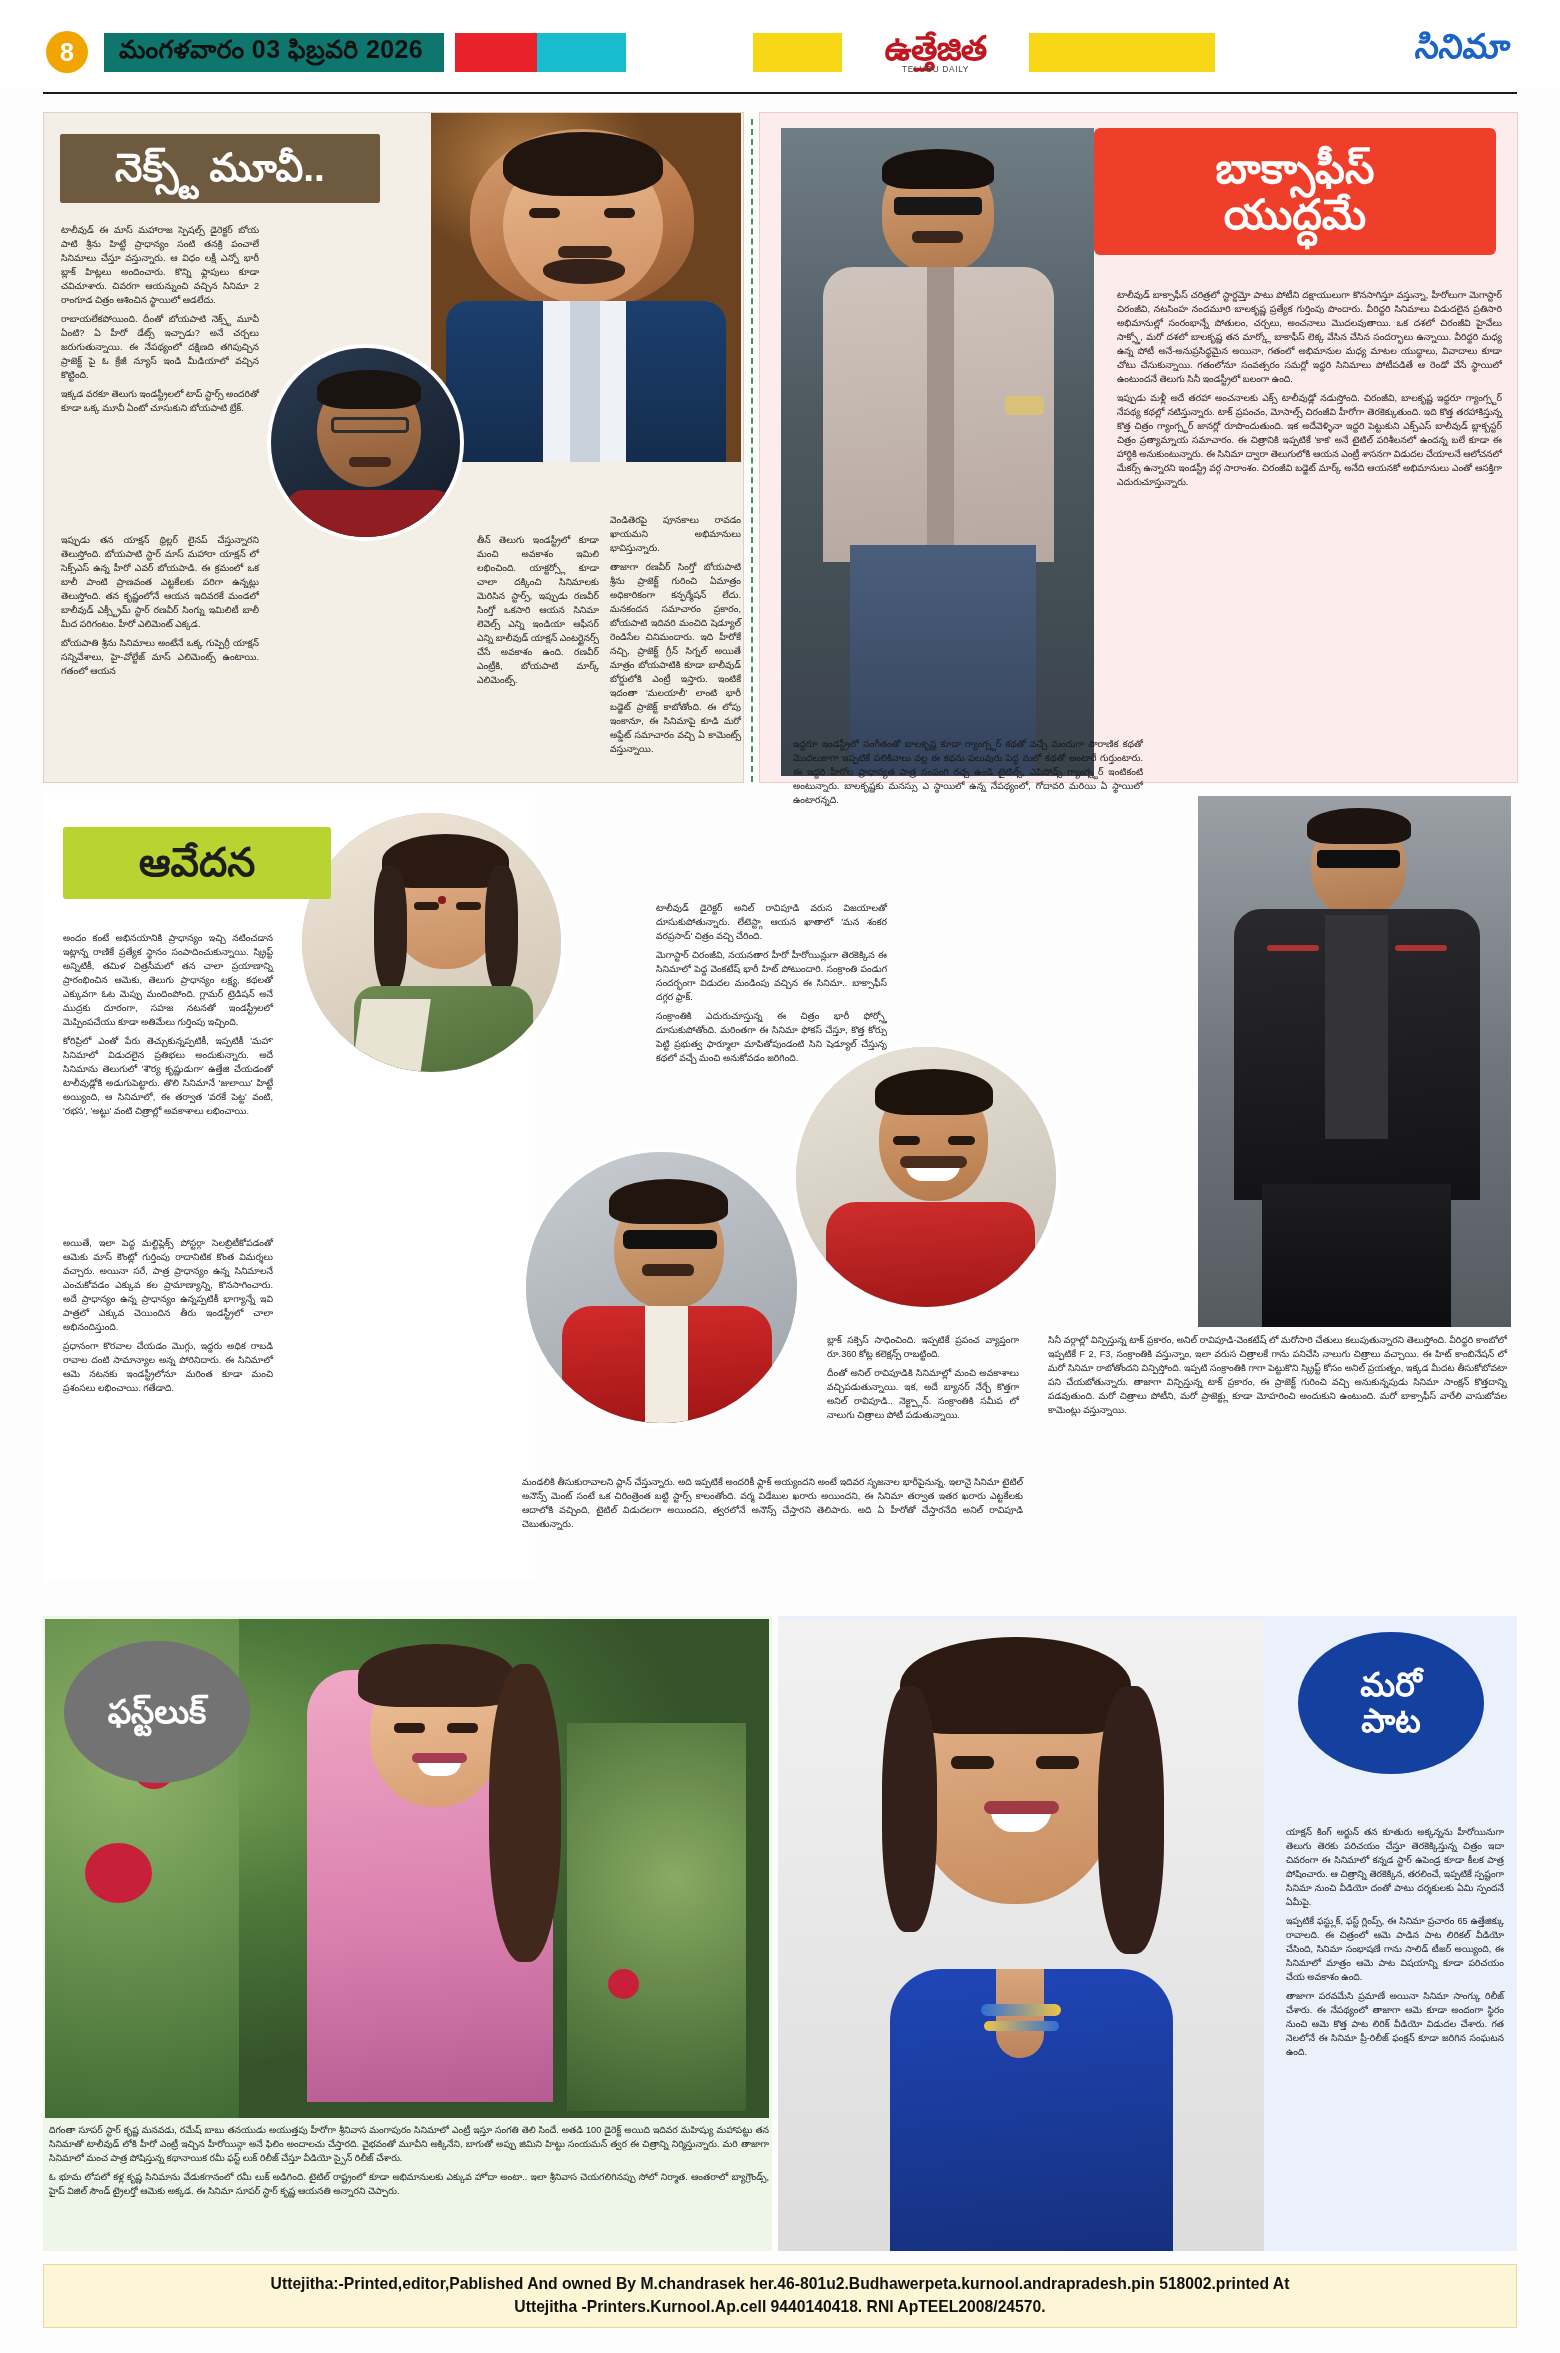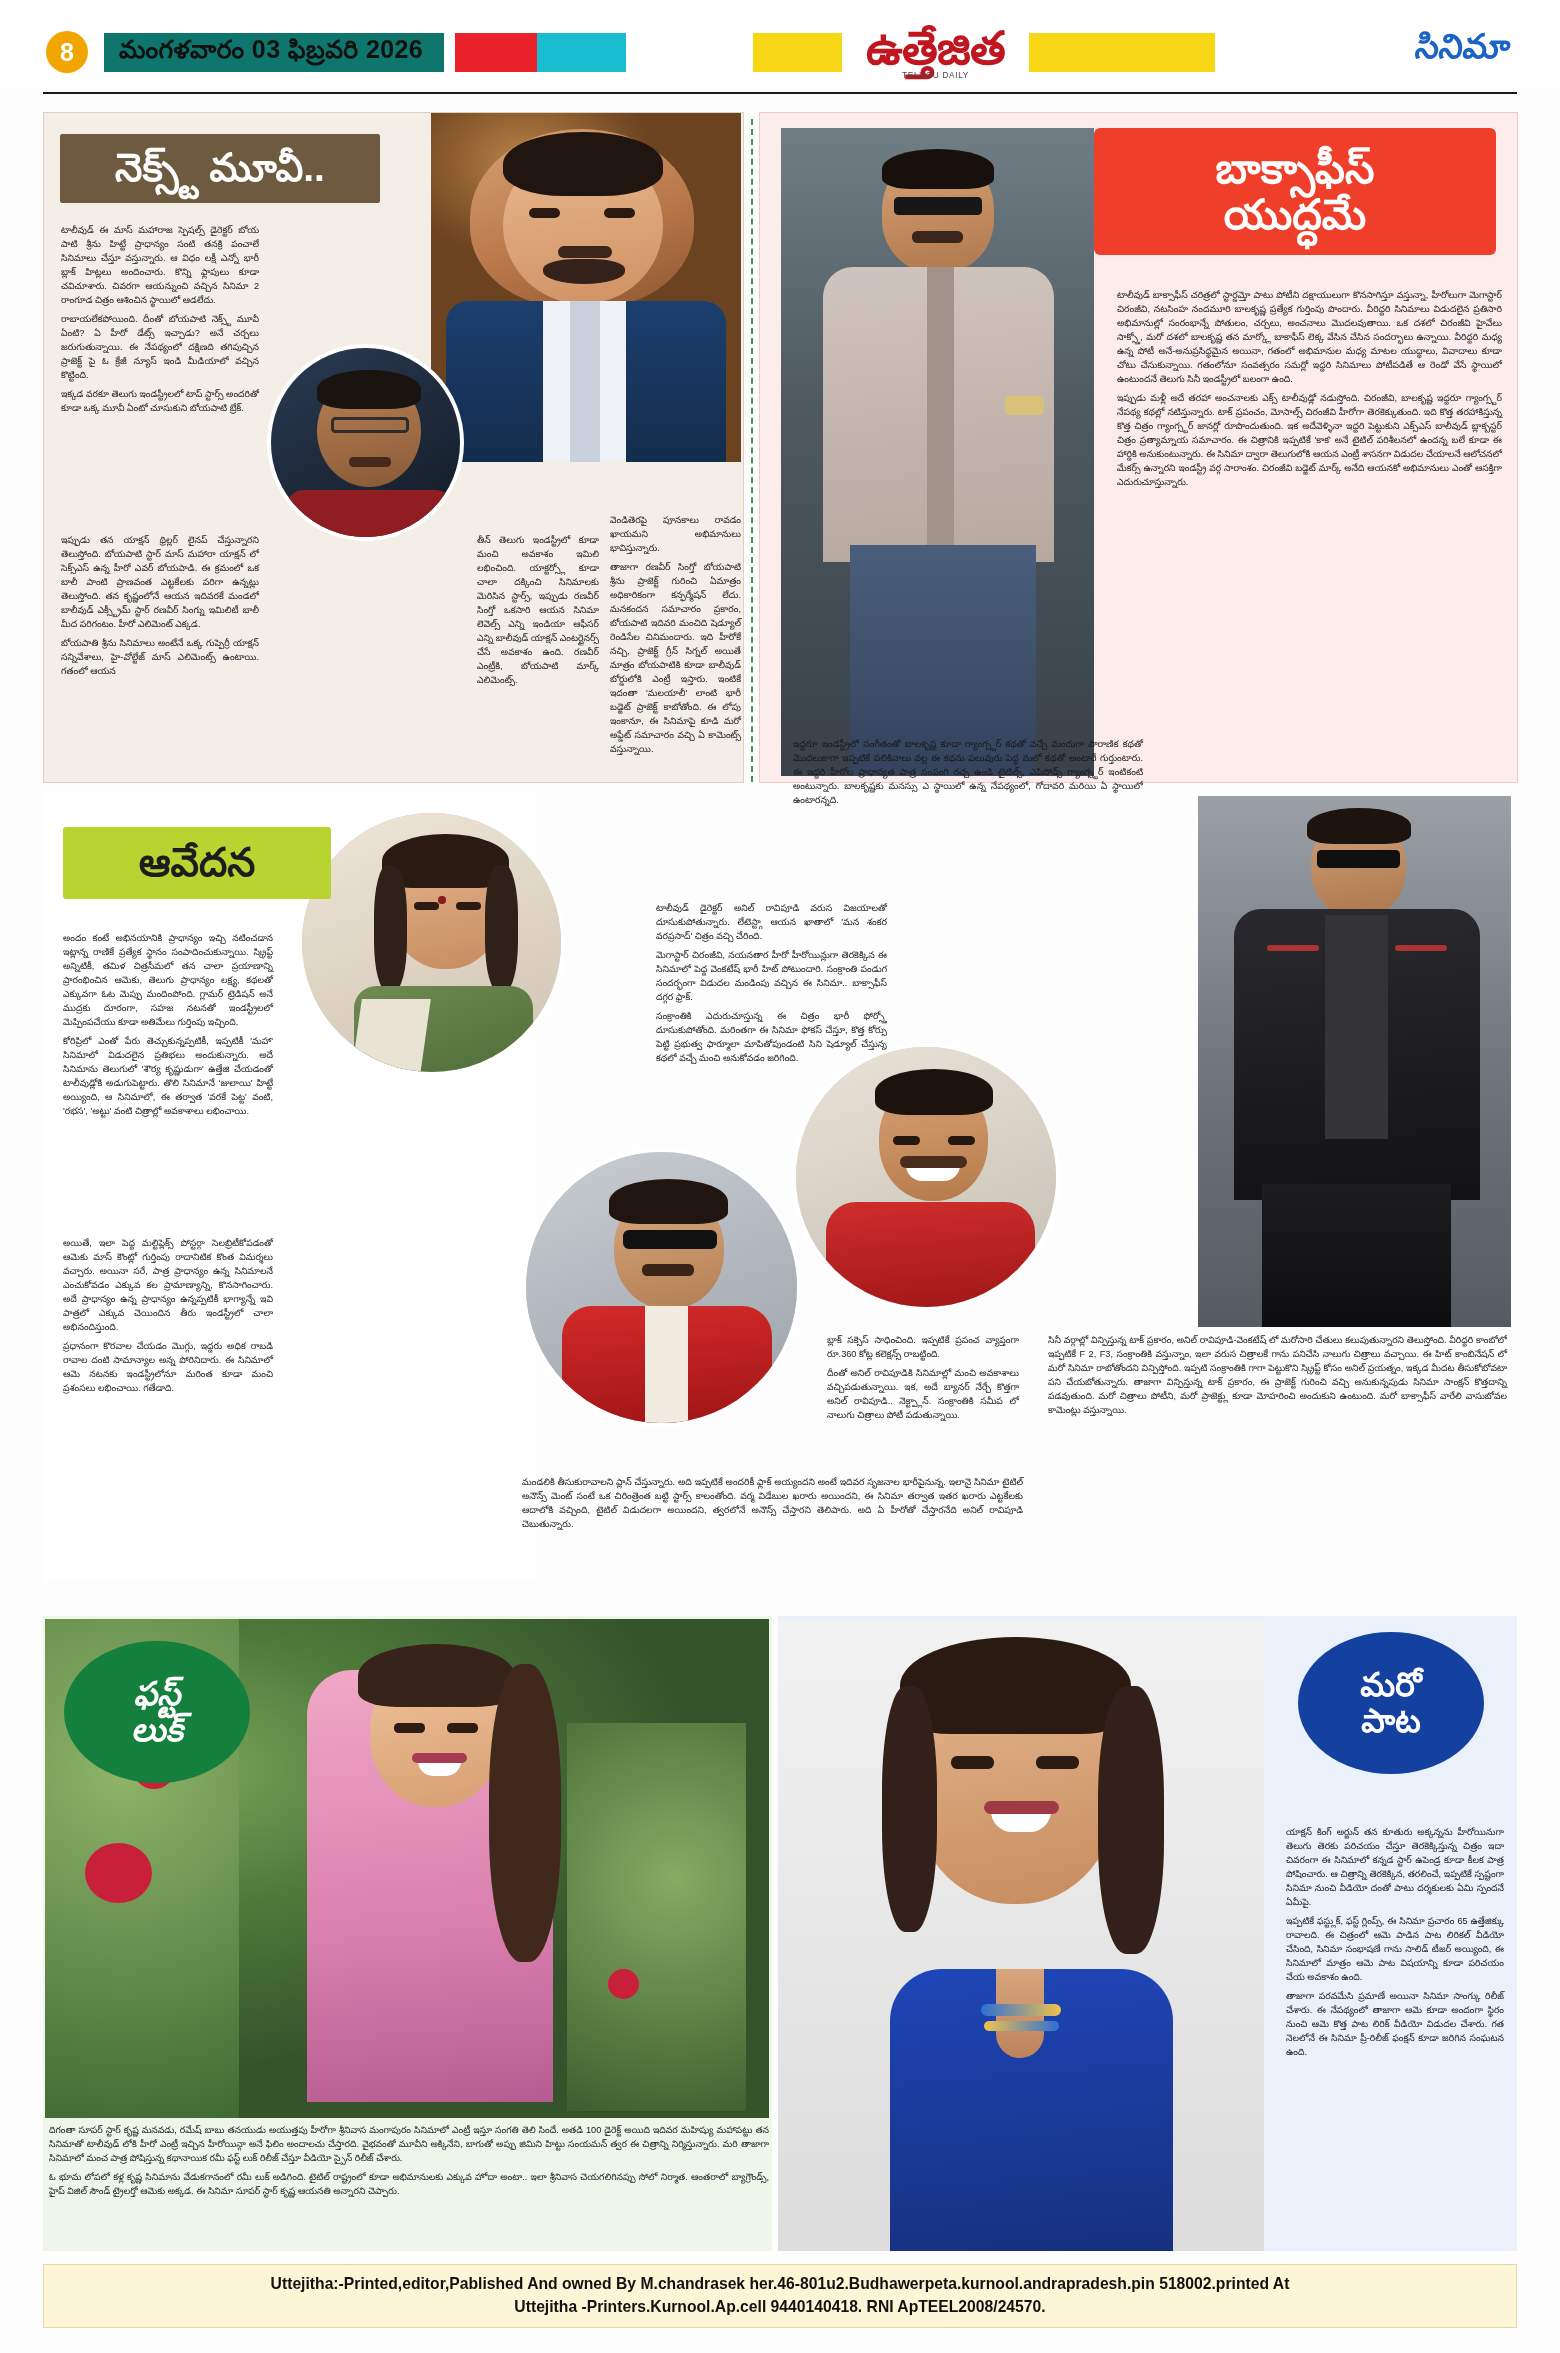--- a/index.html
+++ b/index.html
@@ -43,21 +43,21 @@
   }
   .date-cyan {
     position:absolute; left:537px; top:33px; width:89px; height:39px;
     background:#17bccf;
   }
   .logo-block {
     position:absolute; left:850px; top:21px; width:171px; height:63px;
     display:flex; flex-direction:column; align-items:center; justify-content:center;
   }
   .logo-main {
-    font-size:46px; font-weight:bold; color:#c0161f;
+    font-size:34px; font-weight:bold; color:#c0161f;
     line-height:1; letter-spacing:-0.7px;
   }
   .logo-sub {
     margin-top:0; font-size:8.2px; color:#444; letter-spacing:0.7px;
   }
   .logo-yellow-l { position:absolute; left:753px; top:33px; width:89px; height:39px; background:#f7d716; }
   .logo-yellow-r { position:absolute; left:1029px; top:33px; width:186px; height:39px; background:#f7d716; }
   .cinema-label {
     position:absolute; right:51px; top:27px;
     font-size:34px; font-weight:bold; color:#1a63c7;
@@ -110,21 +110,21 @@
   
   .s4-hl {
     left:566px; top:829px; width:320px; height:63px;
     background:#7d1416; font-size:33px; border-radius:3px;
   }
 
   
   .s5 { left:43px; top:1616px; width:729px; height:635px; background:#eef6ea; }
   .s5-hl {
     left:64px; top:1641px; width:186px; height:142px; border-radius:50%;
-    background:#15803d; font-size:33px; flex-direction:column;font-style:italic;
+    background:#737373; font-size:33px; flex-direction:row;
   }
 
   
   .s6 { left:778px; top:1616px; width:739px; height:635px; background:#eaf1fb; }
   .s6-hl {
     left:1298px; top:1632px; width:186px; height:142px; border-radius:50%;
     background:#1440a0; font-size:33px; flex-direction:column;
   }
 
   

